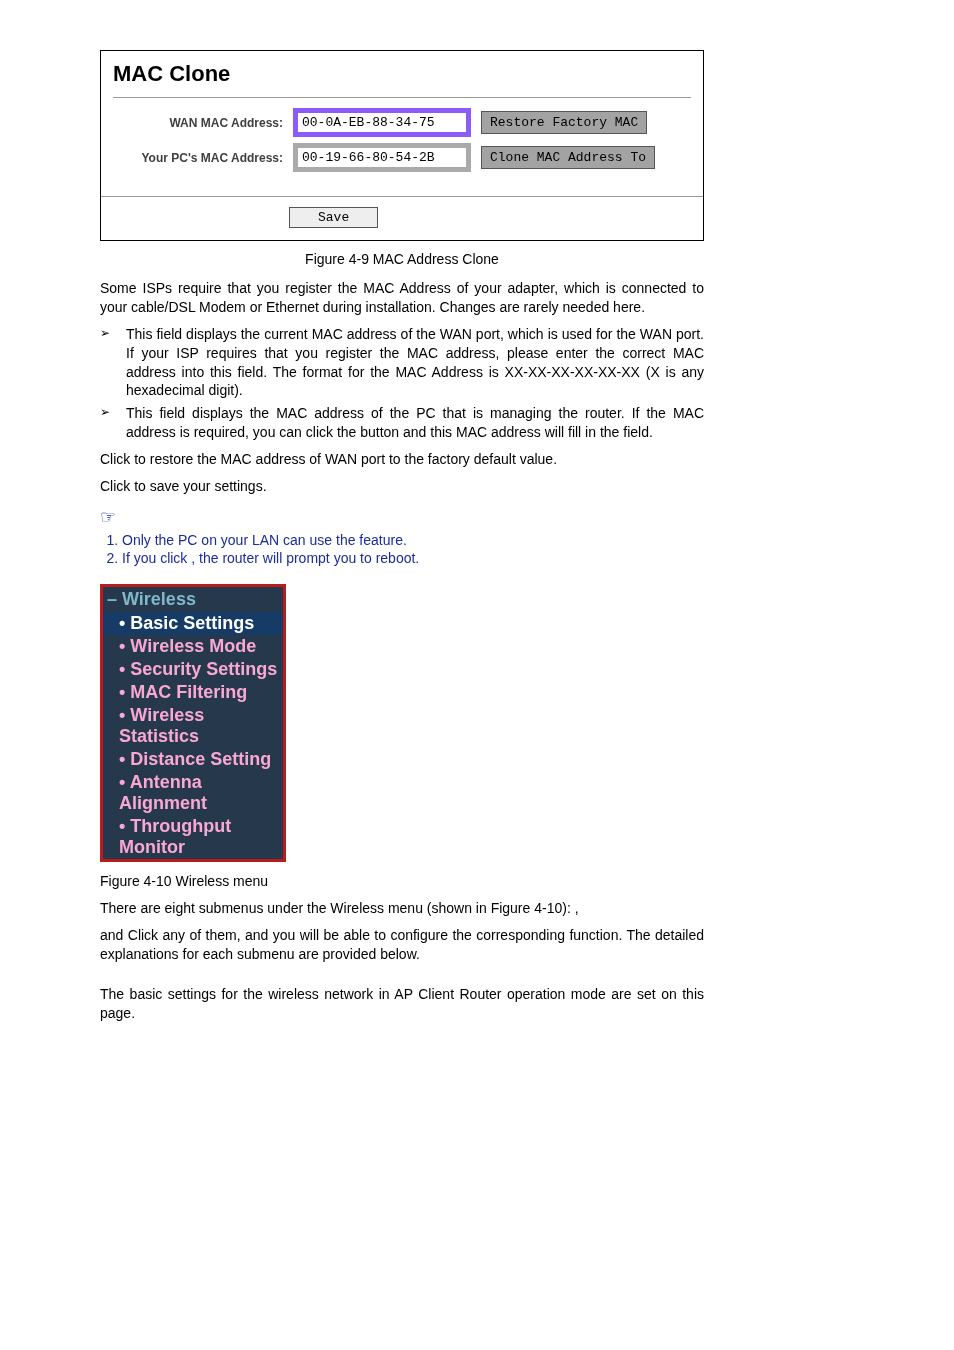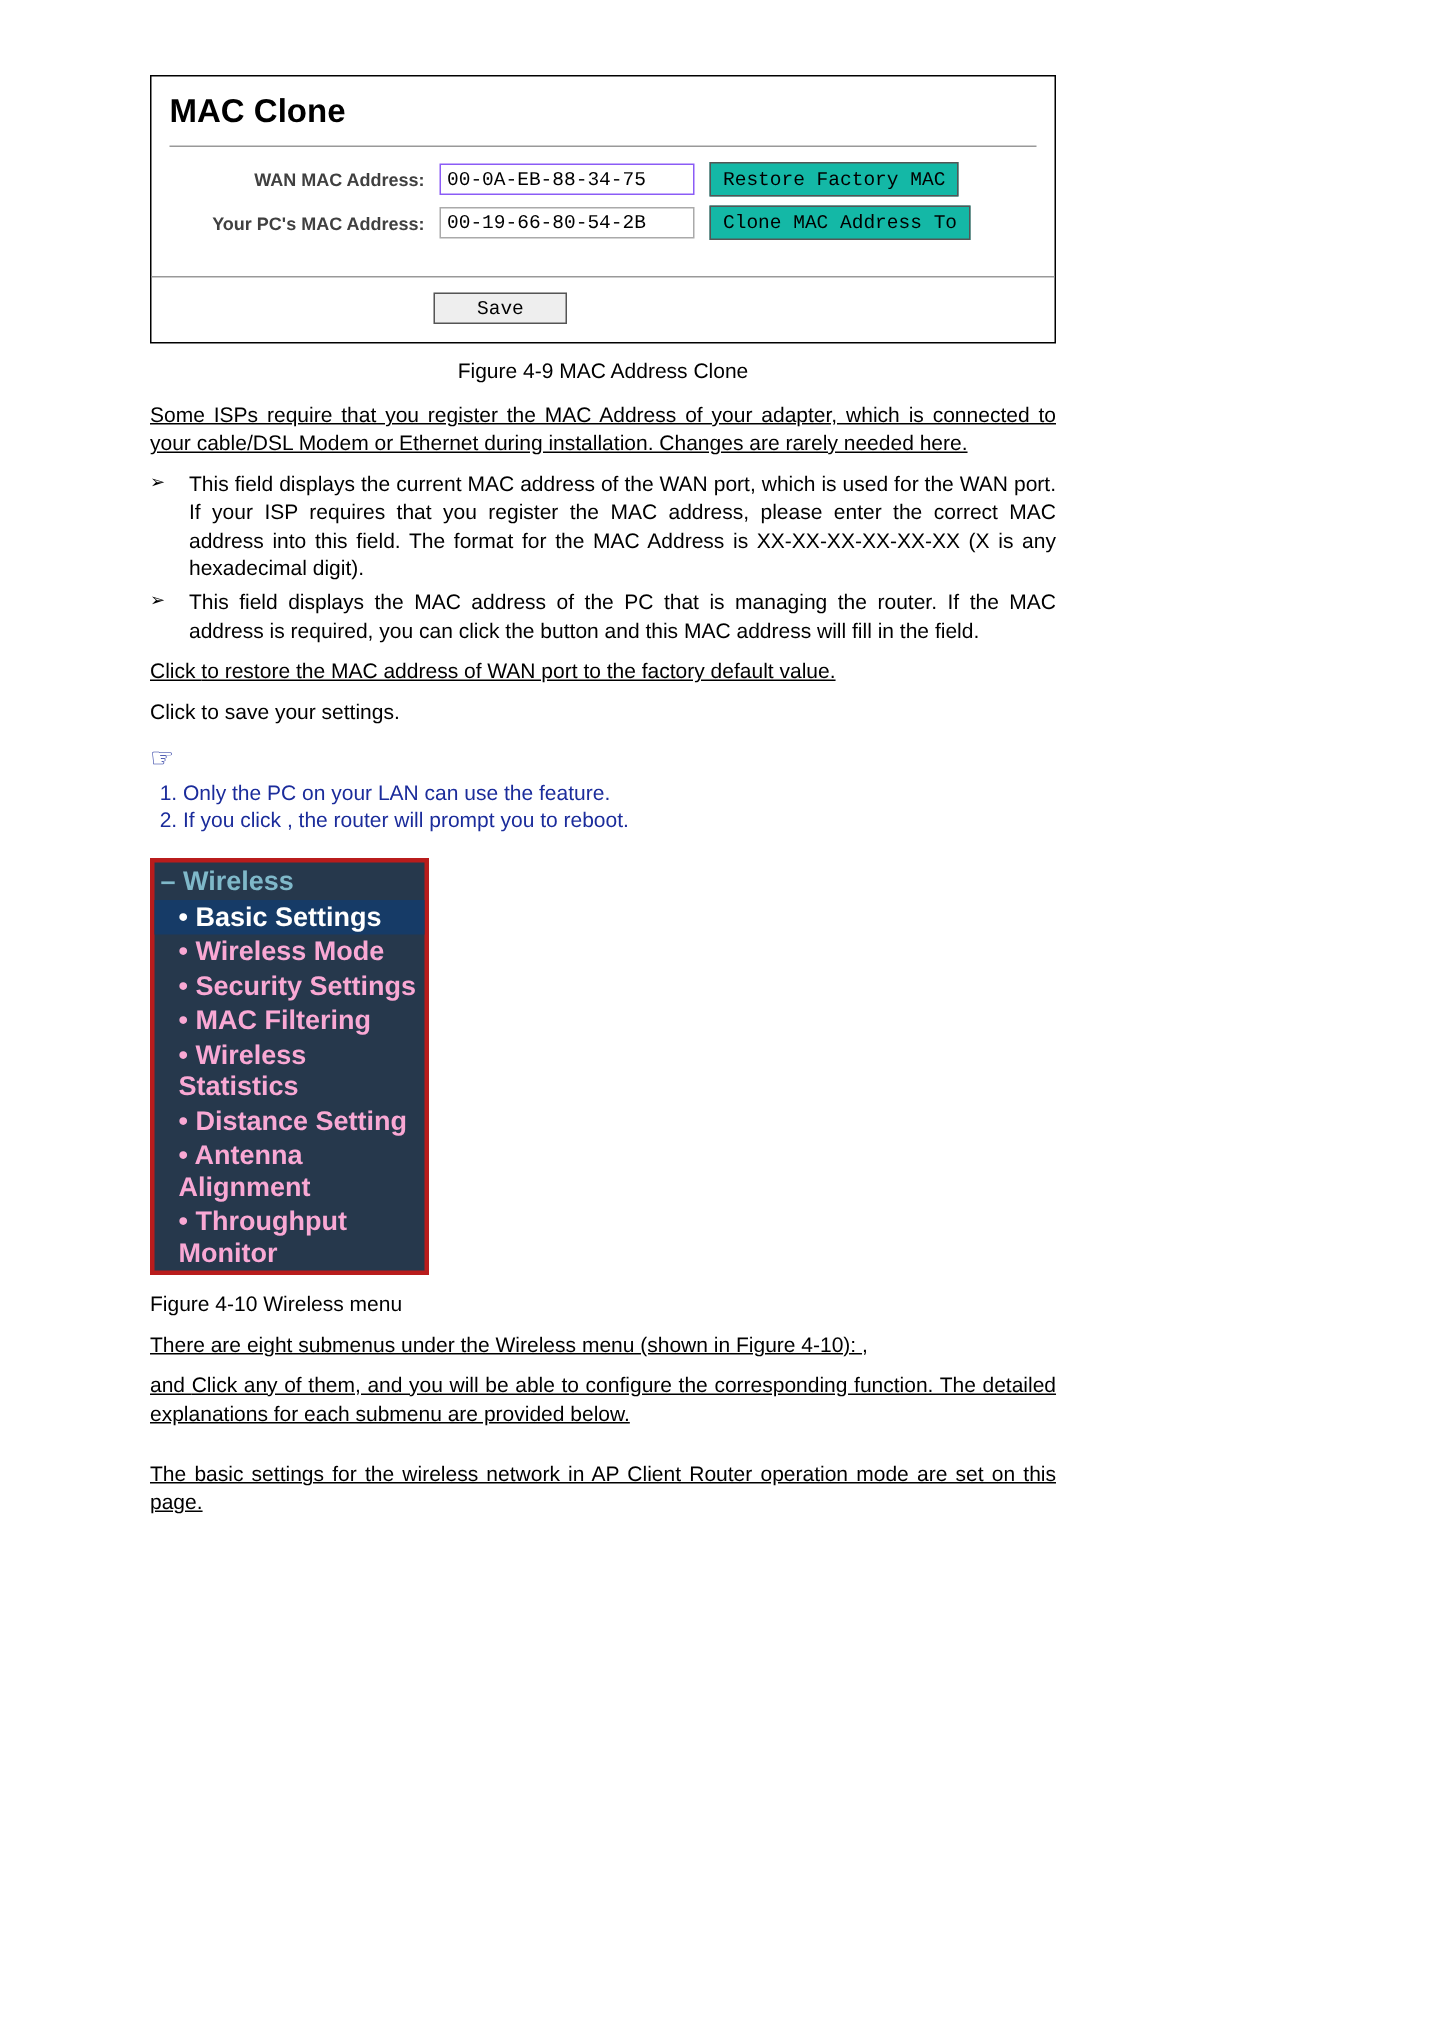--- a/index.html
+++ b/index.html
@@ -47,32 +47,32 @@
     font-size: 12px;
     font-weight: bold;
     color: #404040;
     white-space: nowrap;
   }
   .mac-input {
     font-family: "Courier New", monospace;
     font-size: 13px;
     padding: 2px 4px;
     width: 160px;
-    border: 1px solid #8b5cf6;
+    border: 5px solid #8b5cf6;
   }
   .mac-input[readonly] {
     color: #000000;
     border-color: #aaa;
   }
   .panel-btn {
     font-family: "Courier New", monospace;
     font-size: 13px;
     padding: 3px 8px;
     border: 1px solid #555;
-    background: #14b8a6;
+    background: #a3a3a3;
     cursor: pointer;
   }
   .panel-save-row {
     border-top: 1px solid #999;
     margin: 8px 0 0 0;
     padding: 10px 0 12px 188px;
   }
   .save-btn {
     font-family: "Courier New", monospace;
     font-size: 13px;
@@ -88,21 +88,20 @@
     margin: 6px 0 12px 0;
   }
   p.body {
     font-size: 14px;
     line-height: 1.35;
     margin: 8px 0;
   }
   p.justify {
     text-align: justify;
     text-justify: inter-word;
-    text-decoration: underline;
   }
   .bullet-block {
     margin: 4px 0 4px 0;
   }
   .bullet-row {
     display: flex;
     font-size: 14px;
     line-height: 1.35;
   }
   .bullet-arrow {

